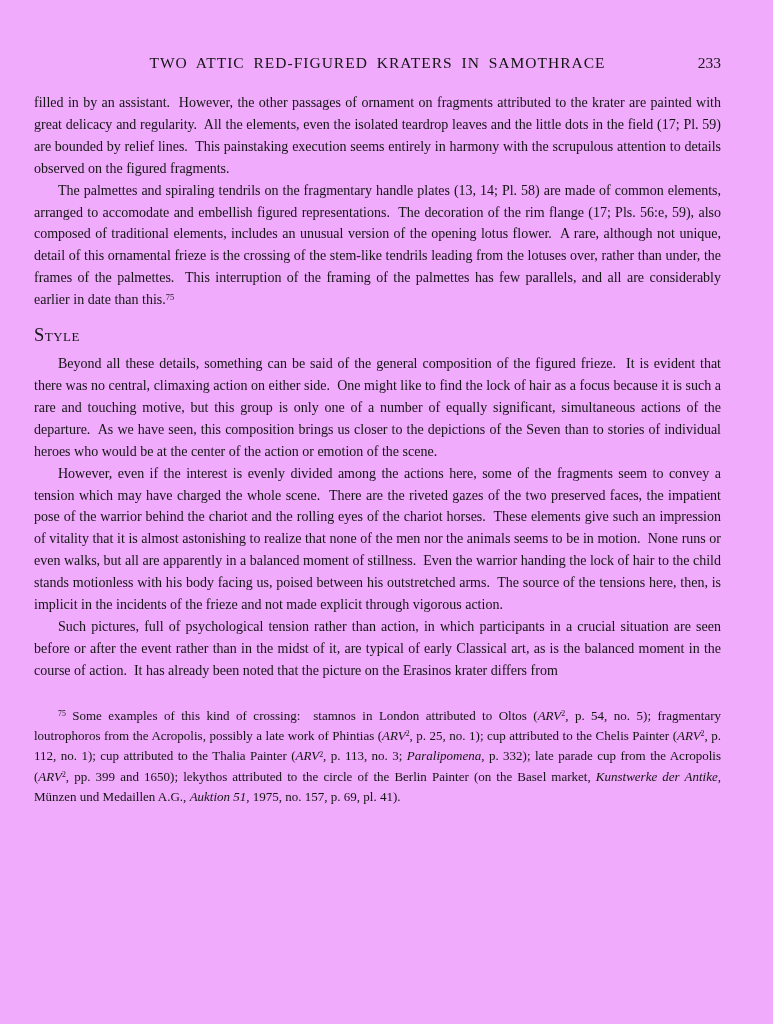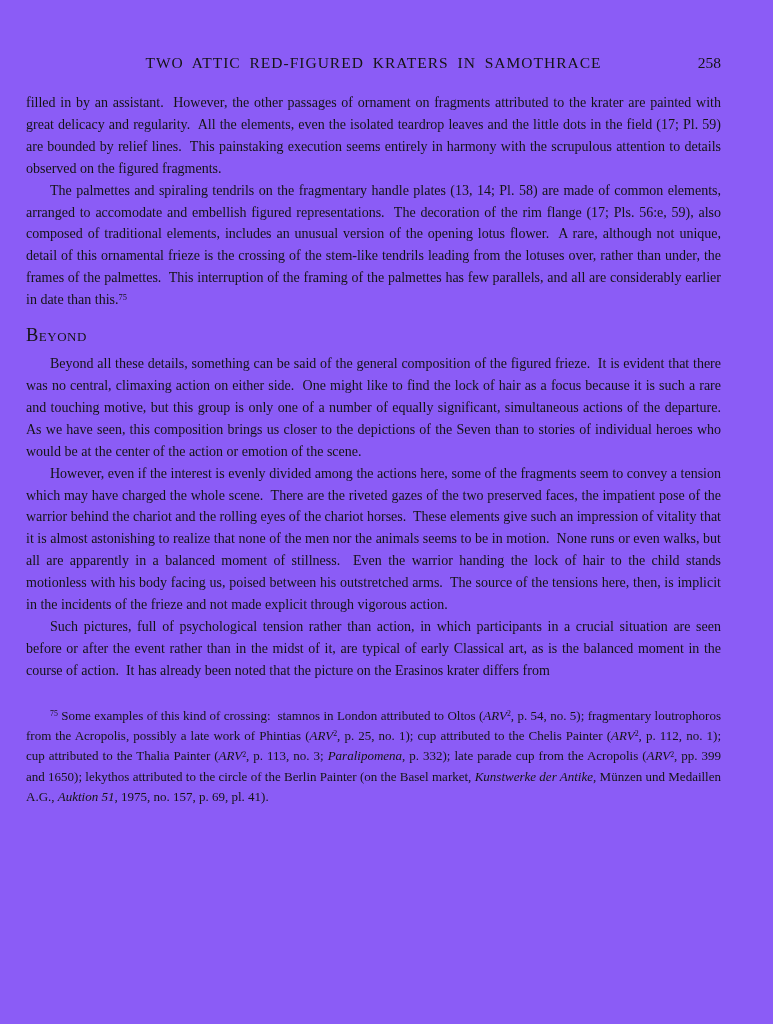--- a/index.html
+++ b/index.html
@@ -5,24 +5,24 @@
   html, body {
     margin: 0;
     padding: 0;
     background: #ffffff;
   }
   .page {
     position: relative;
     width: 773px;
     height: 1024px;
     box-sizing: border-box;
-    background: #8b5cf6;
+    background: #f0abfc;
     color: #141414;
     font-family: "Liberation Serif", "DejaVu Serif", serif;
-    padding: 54px 52px 0 26px;
+    padding: 54px 52px 0 34px;
     overflow: hidden;
   }
   .running-header {
     position: relative;
     text-align: center;
     font-size: 15.5px;
     letter-spacing: 1px;
     word-spacing: 4px;
     margin-bottom: 20px;
     white-space: nowrap;
@@ -72,28 +72,28 @@
     font-style: italic;
   }
 </style>
 </head>
 <body>
 
 <div class="page">
 
   <div class="running-header">
     <span>TWO ATTIC RED-FIGURED KRATERS IN SAMOTHRACE</span>
-    <span class="page-num">258</span>
+    <span class="page-num">233</span>
   </div>
 
   <p class="body-para continuation"><span>filled in by an assistant.  However, the other passages of ornament on fragments attributed to the krater are painted with great delicacy and regularity.  All the elements, even the isolated teardrop leaves and the little dots in the field (17; Pl. 59) are bounded by relief lines.  This painstaking execution seems entirely in harmony with the scrupulous attention to details observed on the figured fragments.</span></p>
 
   <p class="body-para"><span>The palmettes and spiraling tendrils on the fragmentary handle plates (13, 14; Pl. 58) are made of common elements, arranged to accomodate and embellish figured representations.  The decoration of the rim flange (17; Pls. 56:e, 59), also composed of traditional elements, includes an unusual version of the opening lotus flower.  A rare, although not unique, detail of this ornamental frieze is the crossing of the stem-like tendrils leading from the lotuses over, rather than under, the frames of the palmettes.  This interruption of the framing of the palmettes has few parallels, and all are considerably earlier in date than this.</span><sup>75</sup></p>
 
-  <h2 class="section-heading">Beyond</h2>
+  <h2 class="section-heading">Style</h2>
 
   <p class="body-para"><span>Beyond all these details, something can be said of the general composition of the figured frieze.  It is evident that there was no central, climaxing action on either side.  One might like to find the lock of hair as a focus because it is such a rare and touching motive, but this group is only one of a number of equally significant, simultaneous actions of the departure.  As we have seen, this composition brings us closer to the depictions of the Seven than to stories of individual heroes who would be at the center of the action or emotion of the scene.</span></p>
 
   <p class="body-para"><span>However, even if the interest is evenly divided among the actions here, some of the fragments seem to convey a tension which may have charged the whole scene.  There are the riveted gazes of the two preserved faces, the impatient pose of the warrior behind the chariot and the rolling eyes of the chariot horses.  These elements give such an impression of vitality that it is almost astonishing to realize that none of the men nor the animals seems to be in motion.  None runs or even walks, but all are apparently in a balanced moment of stillness.  Even the warrior handing the lock of hair to the child stands motionless with his body facing us, poised between his outstretched arms.  The source of the tensions here, then, is implicit in the incidents of the frieze and not made explicit through vigorous action.</span></p>
 
   <p class="body-para"><span>Such pictures, full of psychological tension rather than action, in which participants in a crucial situation are seen before or after the event rather than in the midst of it, are typical of early Classical art, as is the balanced moment in the course of action.  It has already been noted that the picture on the Erasinos krater differs from</span></p>
 
   <div class="footnote"><sup>75</sup><span> Some examples of this kind of crossing:  stamnos in London attributed to Oltos (</span><span class="it">ARV</span><sup>2</sup><span>, p. 54, no. 5); fragmentary loutrophoros from the Acropolis, possibly a late work of Phintias (</span><span class="it">ARV</span><sup>2</sup><span>, p. 25, no. 1); cup attributed to the Chelis Painter (</span><span class="it">ARV</span><sup>2</sup><span>, p. 112, no. 1); cup attributed to the Thalia Painter (</span><span class="it">ARV</span><sup>2</sup><span>, p. 113, no. 3; </span><span class="it">Paralipomena</span><span>, p. 332); late parade cup from the Acropolis (</span><span class="it">ARV</span><sup>2</sup><span>, pp. 399 and 1650); lekythos attributed to the circle of the Berlin Painter (on the Basel market, </span><span class="it">Kunstwerke der Antike</span><span>, Münzen und Medaillen A.G., </span><span class="it">Auktion 51</span><span>, 1975, no. 157, p. 69, pl. 41).</span></div>
 
 </div>

